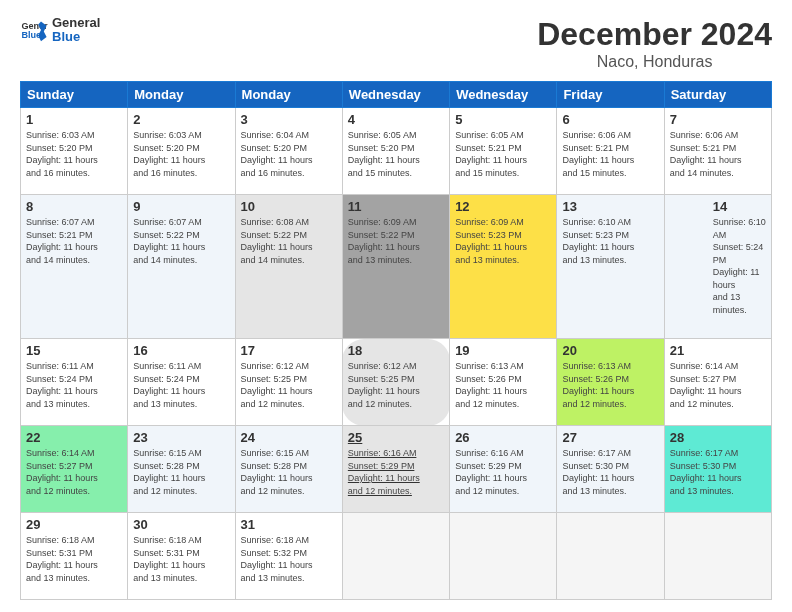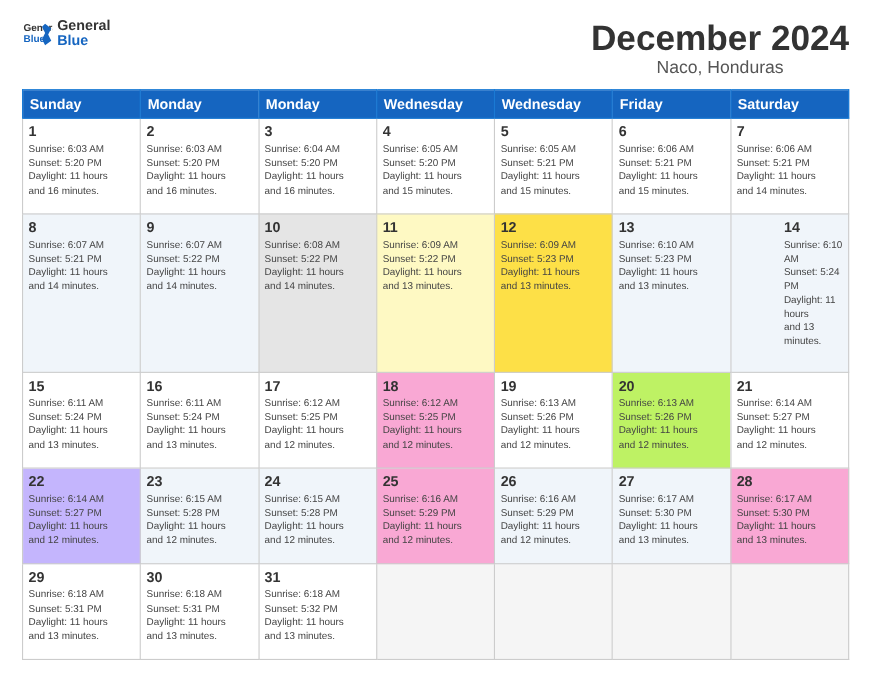--- a/index.html
+++ b/index.html
@@ -163,21 +163,21 @@
             <div class="day-info">Sunrise: 6:07 AM<br>Sunset: 5:21 PM<br>Daylight: 11 hours<br>and 14 minutes.</div>
           </td>
           <td style="background: rgb(240, 245, 250);">
             <span class="day-number">9</span>
             <div class="day-info">Sunrise: 6:07 AM<br>Sunset: 5:22 PM<br>Daylight: 11 hours<br>and 14 minutes.</div>
           </td>
           <td style="background: #e5e5e5;">
             <span class="day-number">10</span>
             <div class="day-info">Sunrise: 6:08 AM<br>Sunset: 5:22 PM<br>Daylight: 11 hours<br>and 14 minutes.</div>
           </td>
-          <td style="background: #fef9c3; margin-left: 32px;">
+          <td style="background: #a3a3a3; margin-left: 32px;">
             <span class="day-number">11</span>
             <div class="day-info">Sunrise: 6:09 AM<br>Sunset: 5:22 PM<br>Daylight: 11 hours<br>and 13 minutes.</div>
           </td>
           <td style="background: #fde047;">
             <span class="day-number">12</span>
             <div class="day-info">Sunrise: 6:09 AM<br>Sunset: 5:23 PM<br>Daylight: 11 hours<br>and 13 minutes.</div>
           </td>
           <td style="background: rgb(240, 245, 250);">
             <span class="day-number">13</span>
             <div class="day-info">Sunrise: 6:10 AM<br>Sunset: 5:23 PM<br>Daylight: 11 hours<br>and 13 minutes.</div>
@@ -193,63 +193,63 @@
             <div class="day-info">Sunrise: 6:11 AM<br>Sunset: 5:24 PM<br>Daylight: 11 hours<br>and 13 minutes.</div>
           </td>
           <td style="background: rgb(255, 255, 255);">
             <span class="day-number">16</span>
             <div class="day-info">Sunrise: 6:11 AM<br>Sunset: 5:24 PM<br>Daylight: 11 hours<br>and 13 minutes.</div>
           </td>
           <td style="background: rgb(255, 255, 255);">
             <span class="day-number">17</span>
             <div class="day-info">Sunrise: 6:12 AM<br>Sunset: 5:25 PM<br>Daylight: 11 hours<br>and 12 minutes.</div>
           </td>
-          <td style="background: #f9a8d4;">
+          <td style="background: #e5e5e5; border-radius: 22px;">
             <span class="day-number">18</span>
             <div class="day-info">Sunrise: 6:12 AM<br>Sunset: 5:25 PM<br>Daylight: 11 hours<br>and 12 minutes.</div>
           </td>
           <td style="background: rgb(255, 255, 255);">
             <span class="day-number">19</span>
             <div class="day-info">Sunrise: 6:13 AM<br>Sunset: 5:26 PM<br>Daylight: 11 hours<br>and 12 minutes.</div>
           </td>
           <td style="background: #bef264;">
             <span class="day-number">20</span>
             <div class="day-info">Sunrise: 6:13 AM<br>Sunset: 5:26 PM<br>Daylight: 11 hours<br>and 12 minutes.</div>
           </td>
           <td style="background: rgb(255, 255, 255);">
             <span class="day-number">21</span>
             <div class="day-info">Sunrise: 6:14 AM<br>Sunset: 5:27 PM<br>Daylight: 11 hours<br>and 12 minutes.</div>
           </td>
         </tr>
         <tr>
-          <td style="background: #c4b5fd;">
+          <td style="background: #86efac;">
             <span class="day-number">22</span>
             <div class="day-info">Sunrise: 6:14 AM<br>Sunset: 5:27 PM<br>Daylight: 11 hours<br>and 12 minutes.</div>
           </td>
           <td style="background: rgb(240, 245, 250);">
             <span class="day-number">23</span>
             <div class="day-info">Sunrise: 6:15 AM<br>Sunset: 5:28 PM<br>Daylight: 11 hours<br>and 12 minutes.</div>
           </td>
           <td style="background: rgb(240, 245, 250);">
             <span class="day-number">24</span>
             <div class="day-info">Sunrise: 6:15 AM<br>Sunset: 5:28 PM<br>Daylight: 11 hours<br>and 12 minutes.</div>
           </td>
-          <td style="background: #f9a8d4;">
+          <td style="background: #e5e5e5; text-decoration: underline;">
             <span class="day-number">25</span>
             <div class="day-info">Sunrise: 6:16 AM<br>Sunset: 5:29 PM<br>Daylight: 11 hours<br>and 12 minutes.</div>
           </td>
           <td style="background: rgb(240, 245, 250);">
             <span class="day-number">26</span>
             <div class="day-info">Sunrise: 6:16 AM<br>Sunset: 5:29 PM<br>Daylight: 11 hours<br>and 12 minutes.</div>
           </td>
           <td style="background: rgb(240, 245, 250);">
             <span class="day-number">27</span>
             <div class="day-info">Sunrise: 6:17 AM<br>Sunset: 5:30 PM<br>Daylight: 11 hours<br>and 13 minutes.</div>
           </td>
-          <td style="background: #f9a8d4; margin-left: 16px;">
+          <td style="background: #5eead4; margin-left: 16px;">
             <span class="day-number">28</span>
             <div class="day-info">Sunrise: 6:17 AM<br>Sunset: 5:30 PM<br>Daylight: 11 hours<br>and 13 minutes.</div>
           </td>
         </tr>
         <tr>
           <td style="background: rgb(255, 255, 255);">
             <span class="day-number">29</span>
             <div class="day-info">Sunrise: 6:18 AM<br>Sunset: 5:31 PM<br>Daylight: 11 hours<br>and 13 minutes.</div>
           </td>
           <td style="background: rgb(255, 255, 255);">

